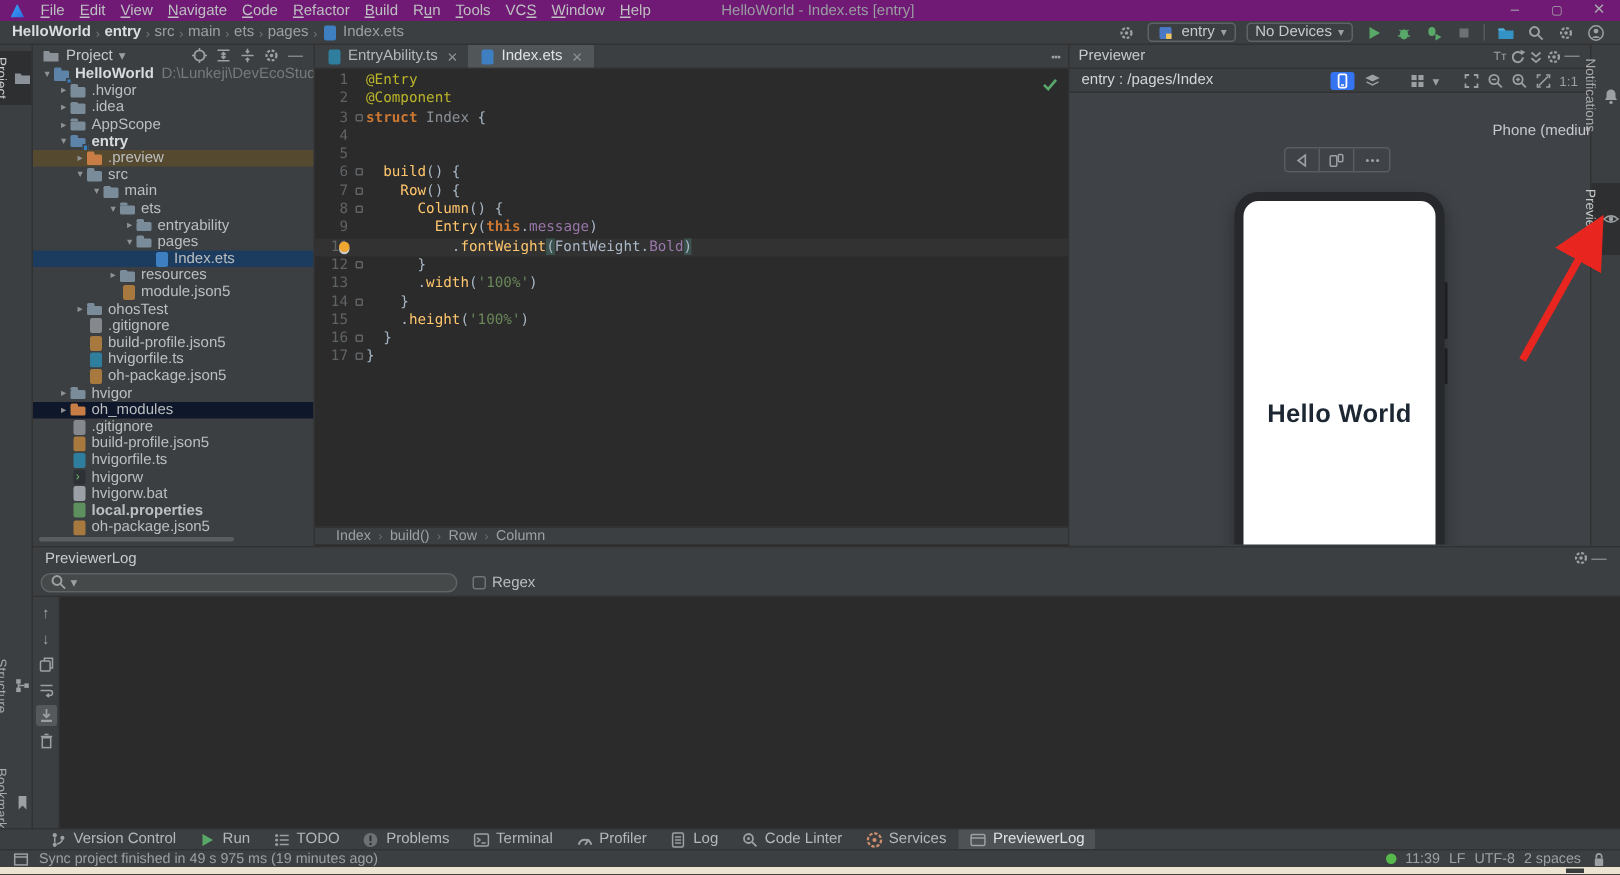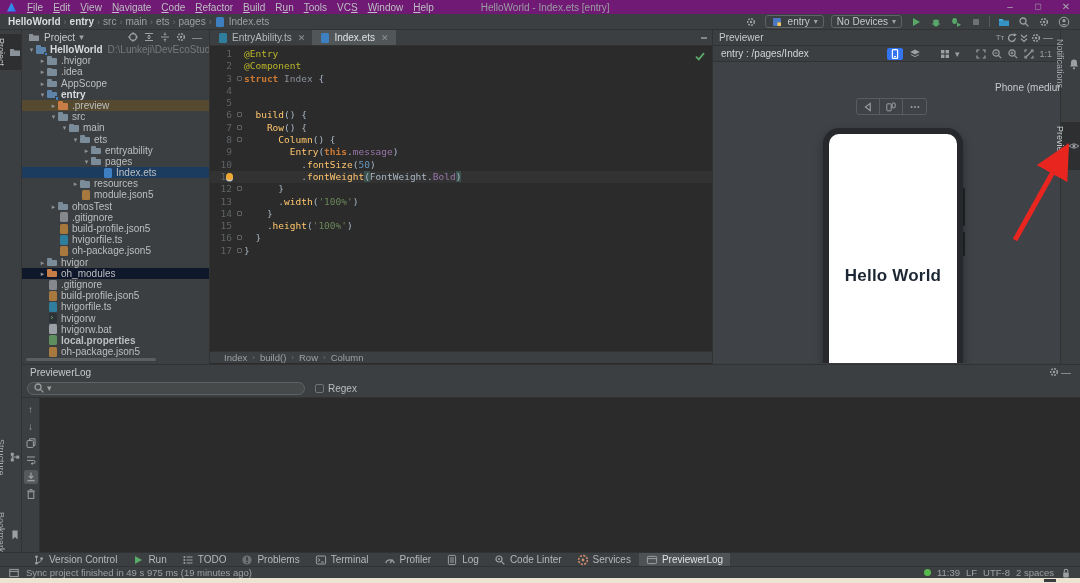--- a/index.html
+++ b/index.html
@@ -545,24 +545,20 @@
           <span class="cbody"><span class="c-pln">    </span><span class="c-fn">Row</span><span class="c-pln">() {</span></span>
         </div>
         <div class="cline">
           <span class="gut"><span>8</span><i class="fold"></i></span>
           <span class="cbody"><span class="c-pln">      </span><span class="c-fn">Column</span><span class="c-pln">() {</span></span>
         </div>
         <div class="cline">
           <span class="gut"><span>9</span></span>
           <span class="cbody"><span class="c-pln">        </span><span class="c-fn">Entry</span><span class="c-pln">(</span><span class="c-kw">this</span><span class="c-pln">.</span><span class="c-fld">message</span><span class="c-pln">)</span></span>
         </div>
-        <div class="cline">
-          <span class="gut"><span>10</span></span>
-          <span class="cbody"><span class="c-pln">          .</span><span class="c-fn">fontSize</span><span class="c-pln">(</span><span class="c-num">50</span><span class="c-pln">)</span></span>
-        </div>
         <div class="cline current">
           <span class="gut"><span>11</span><i class="bulb"></i></span>
           <span class="cbody"><span class="c-pln">          .</span><span class="c-fn">fontWeight</span><span class="c-hlb">(</span><span class="c-pln">FontWeight.</span><span class="c-fld">Bold</span><span class="c-hlb">)</span></span>
         </div>
         <div class="cline">
           <span class="gut"><span>12</span><i class="fold"></i></span>
           <span class="cbody"><span class="c-pln">      }</span></span>
         </div>
         <div class="cline">
           <span class="gut"><span>13</span></span>

